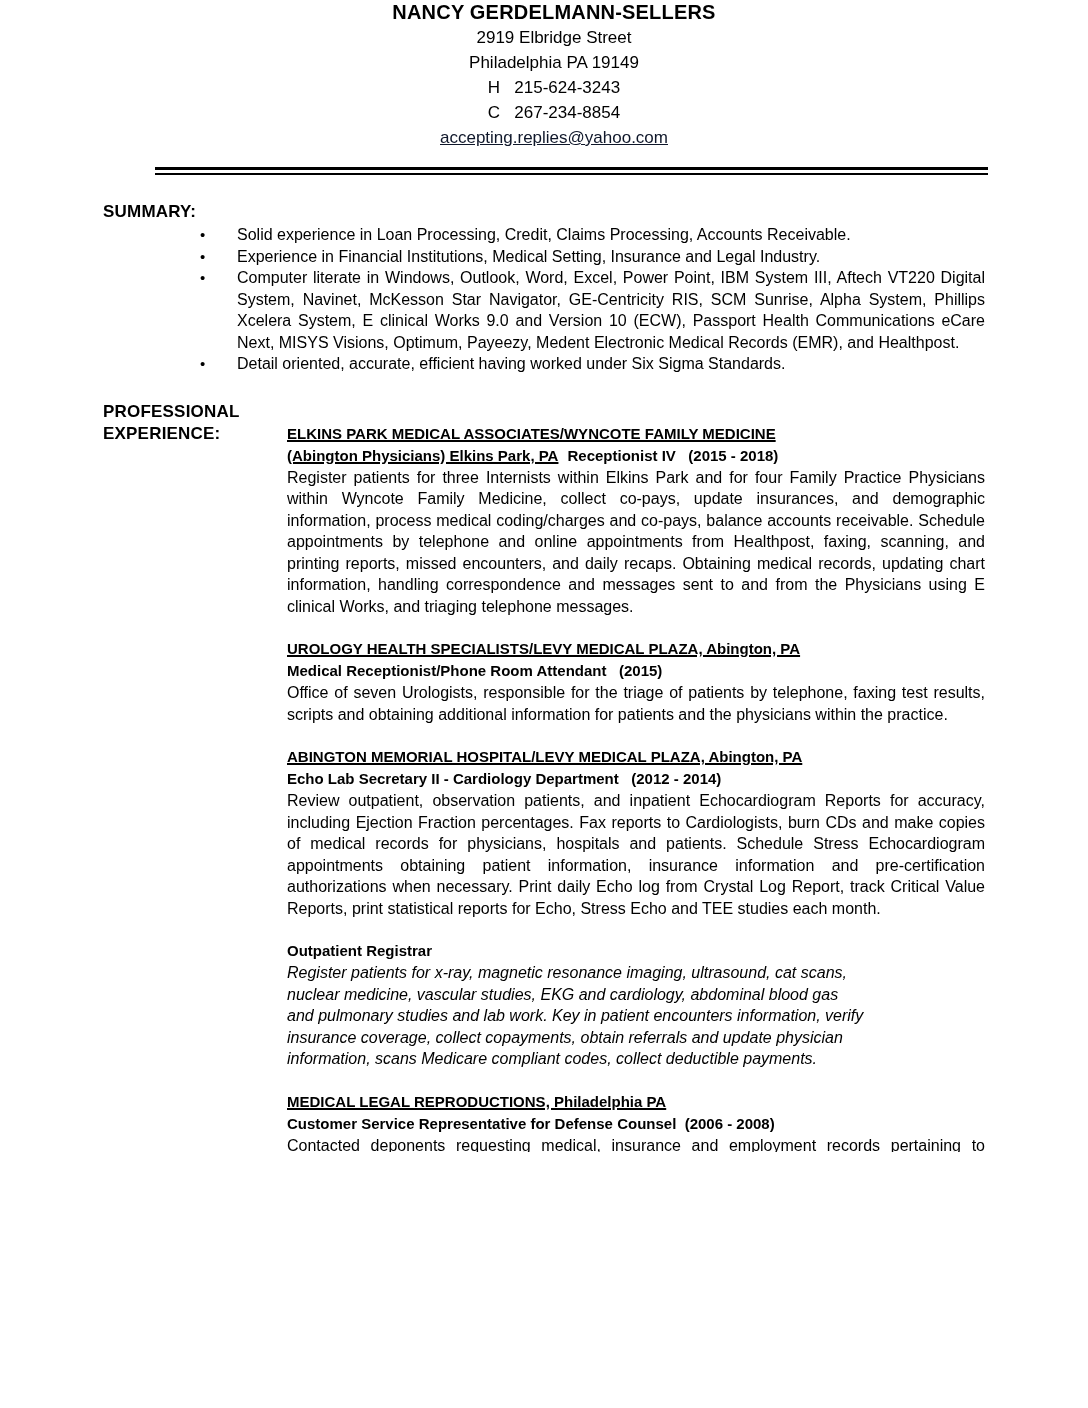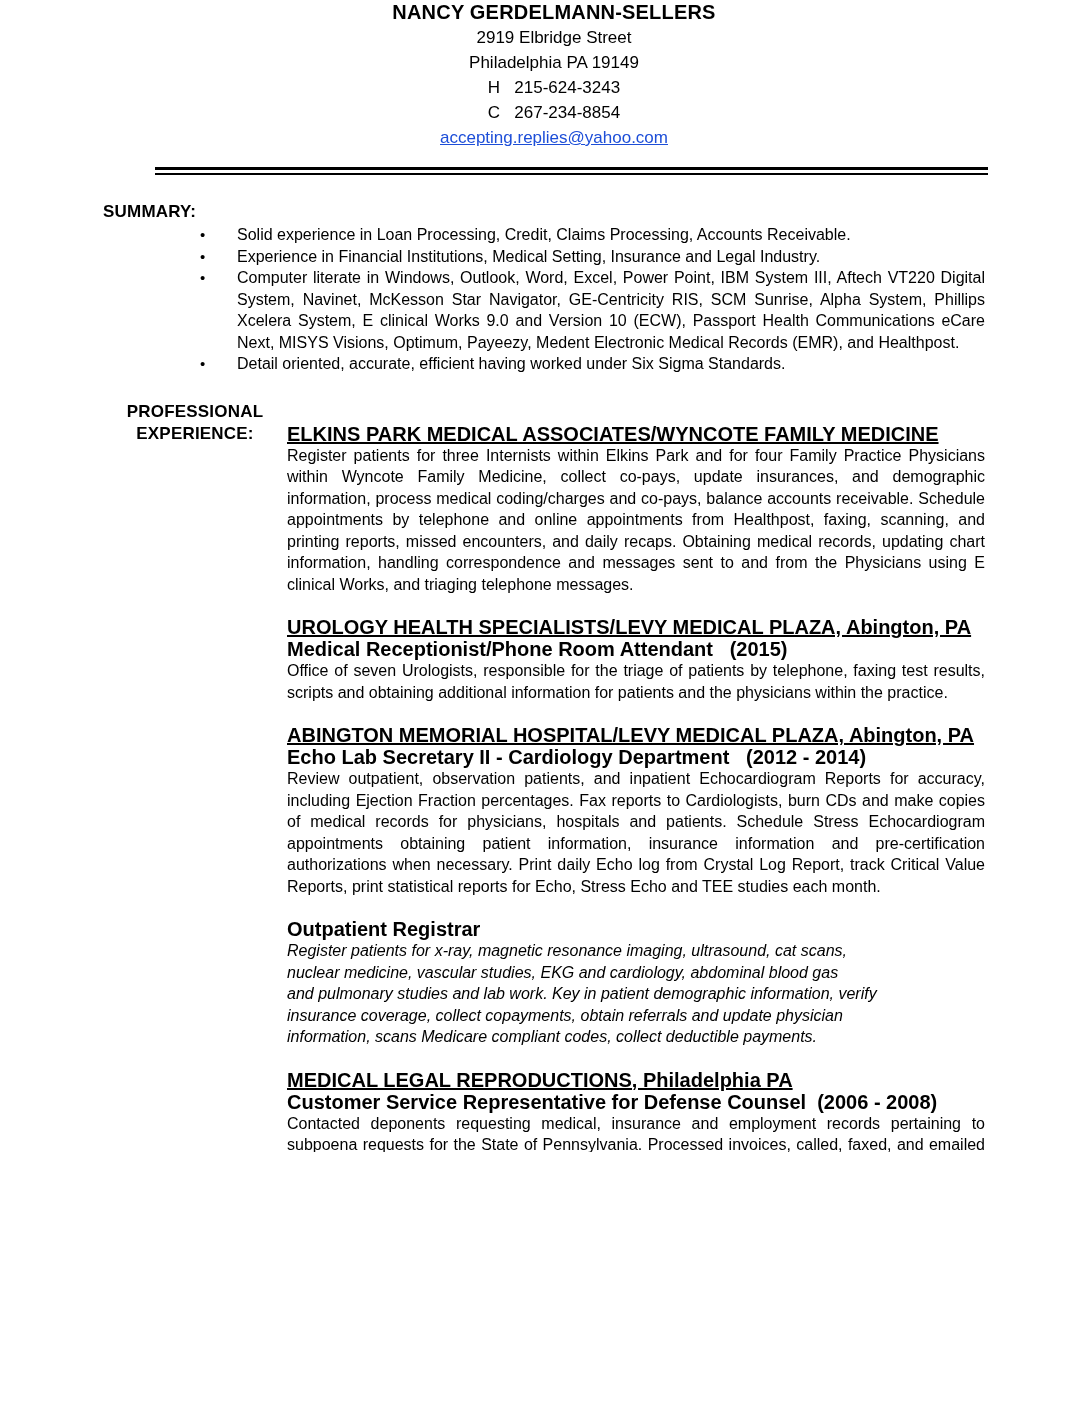--- a/index.html
+++ b/index.html
@@ -7,41 +7,41 @@
   .page{
     width:1088px;height:1152px;box-sizing:border-box;overflow:hidden;
     background:#ffffff;color:#000000;
     font-family:"Liberation Sans",sans-serif;
   }
   .pre{white-space:pre-wrap;}
 
   
   .hdr{text-align:center;font-size:17px;line-height:25px;padding-left:20px;}
   .hdr-name{font-size:20px;font-weight:700;letter-spacing:.2px;}
-  .email-link{color:#1d4ed8;text-decoration:underline;cursor:pointer;}
+  .email-link{color:#0f172a;text-decoration:underline;cursor:pointer;}
 
   
   .rule{margin:17px 0 0 155px;width:833px;height:3px;box-sizing:content-box;
         border-top:3px solid #000;border-bottom:2px solid #000;}
 
   
   .summary{margin-top:26px;}
   .sec-label{margin-left:103px;font-size:17px;font-weight:700;line-height:22px;letter-spacing:.2px;}
   .bullets{list-style:none;margin:1px 103px 0 200px;padding:0;font-size:16px;line-height:21.5px;}
   .bullets li{display:flex;}
   .bullet-marker{flex:0 0 37px;width:37px;font-size:15px;}
   .bullet-text{flex:1;text-align:justify;}
 
   
   .exp{display:flex;margin-top:26px;}
-  .exp-label{margin-left:103px;flex:0 0 184px;width:184px;font-size:17px;font-weight:700;line-height:22px;letter-spacing:.2px;text-align:center;}
+  .exp-label{margin-left:103px;flex:0 0 184px;width:184px;font-size:17px;font-weight:700;line-height:22px;letter-spacing:.2px;}
   .jobs{flex:0 0 698px;width:698px;padding-top:22px;font-size:16px;line-height:21.5px;}
   .job{margin-bottom:21px;}
   .job:last-child{margin-bottom:8px;}
-  .jobhead{font-weight:700;font-size:20px;line-height:22px;}
+  .jobhead{font-weight:700;font-size:15px;line-height:22px;}
   .u{text-decoration:underline;text-decoration-thickness:2px;}
   .role-inline{margin-left:9px;}
   .desc{margin:0;text-align:justify;}
   .desc-left{margin:0;font-style:italic;}
 </style>
 </head>
 <body>
 
 <div class="page">
 
@@ -83,20 +83,23 @@
       <div>PROFESSIONAL</div>
       <div>EXPERIENCE:</div>
     </div>
 
     <div class="jobs">
 
       <article class="job">
         <div class="jobhead">
           <span class="u">ELKINS PARK MEDICAL ASSOCIATES/WYNCOTE FAMILY MEDICINE</span>
         </div>
+        <div class="jobhead">
+          <span class="u">(Abington Physicians) Elkins Park, PA</span><span class="role-inline pre">Receptionist IV   (2015 - 2018)</span>
+        </div>
         <p class="desc">Register patients for three Internists within Elkins Park and for four Family Practice Physicians within Wyncote Family Medicine, collect co-pays, update insurances, and demographic information, process medical coding/charges and co-pays, balance accounts receivable. Schedule appointments by telephone and online appointments from Healthpost, faxing, scanning, and printing reports, missed encounters, and daily recaps. Obtaining medical records, updating chart information, handling correspondence and messages sent to and from the Physicians using E clinical Works, and triaging telephone messages.</p>
       </article>
 
       <article class="job">
         <div class="jobhead">
           <span class="u">UROLOGY HEALTH SPECIALISTS/LEVY MEDICAL PLAZA, Abington, PA</span>
         </div>
         <div class="jobhead pre">Medical Receptionist/Phone Room Attendant   (2015)</div>
         <p class="desc">Office of seven Urologists, responsible for the triage of patients by telephone, faxing test results, scripts and obtaining additional information for patients and the physicians within the practice.</p>
       </article>
@@ -107,21 +110,21 @@
         </div>
         <div class="jobhead pre">Echo Lab Secretary II - Cardiology Department   (2012 - 2014)</div>
         <p class="desc">Review outpatient, observation patients, and inpatient Echocardiogram Reports for accuracy, including Ejection Fraction percentages. Fax reports to Cardiologists, burn CDs and make copies of medical records for physicians, hospitals and patients. Schedule Stress Echocardiogram appointments obtaining patient information, insurance information and pre-certification authorizations when necessary. Print daily Echo log from Crystal Log Report, track Critical Value Reports, print statistical reports for Echo, Stress Echo and TEE studies each month.</p>
       </article>
 
       <article class="job">
         <div class="jobhead pre">Outpatient Registrar</div>
         <div class="desc-left">
           <div>Register patients for x-ray, magnetic resonance imaging, ultrasound, cat scans,</div>
           <div>nuclear medicine, vascular studies, EKG and cardiology, abdominal blood gas</div>
-          <div>and pulmonary studies and lab work. Key in patient demographic information, verify</div>
+          <div>and pulmonary studies and lab work. Key in patient encounters information, verify</div>
           <div>insurance coverage, collect copayments, obtain referrals and update physician</div>
           <div>information, scans Medicare compliant codes, collect deductible payments.</div>
         </div>
       </article>
 
       <article class="job">
         <div class="jobhead">
           <span class="u">MEDICAL LEGAL REPRODUCTIONS, Philadelphia PA</span>
         </div>
         <div class="jobhead pre">Customer Service Representative for Defense Counsel  (2006 - 2008)</div>

